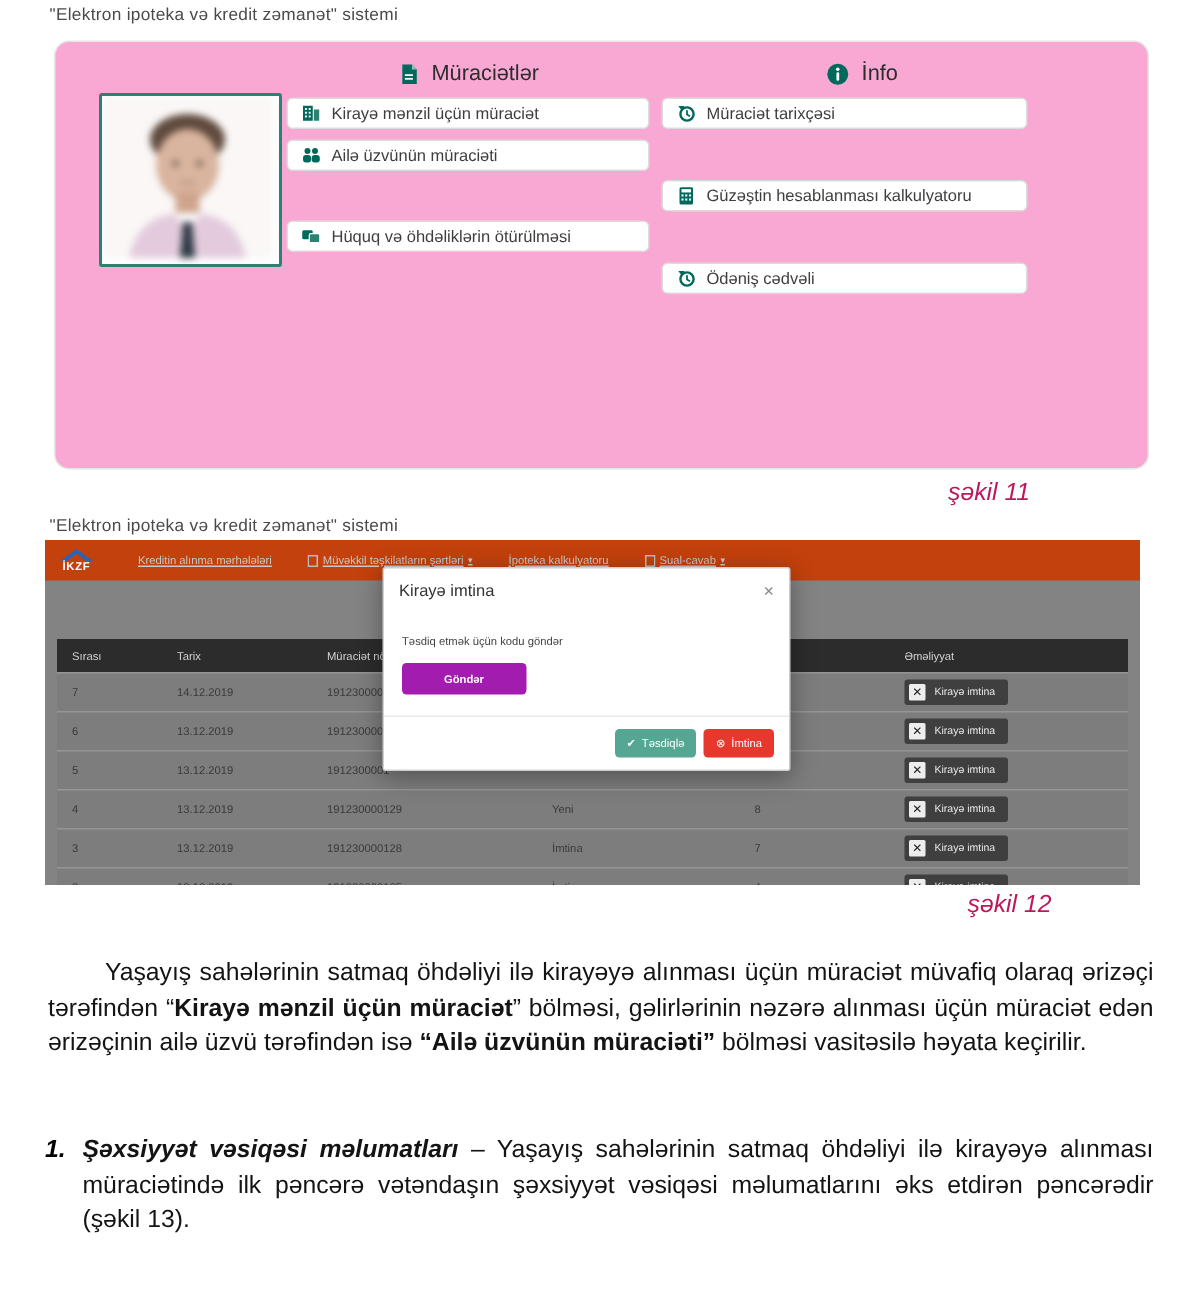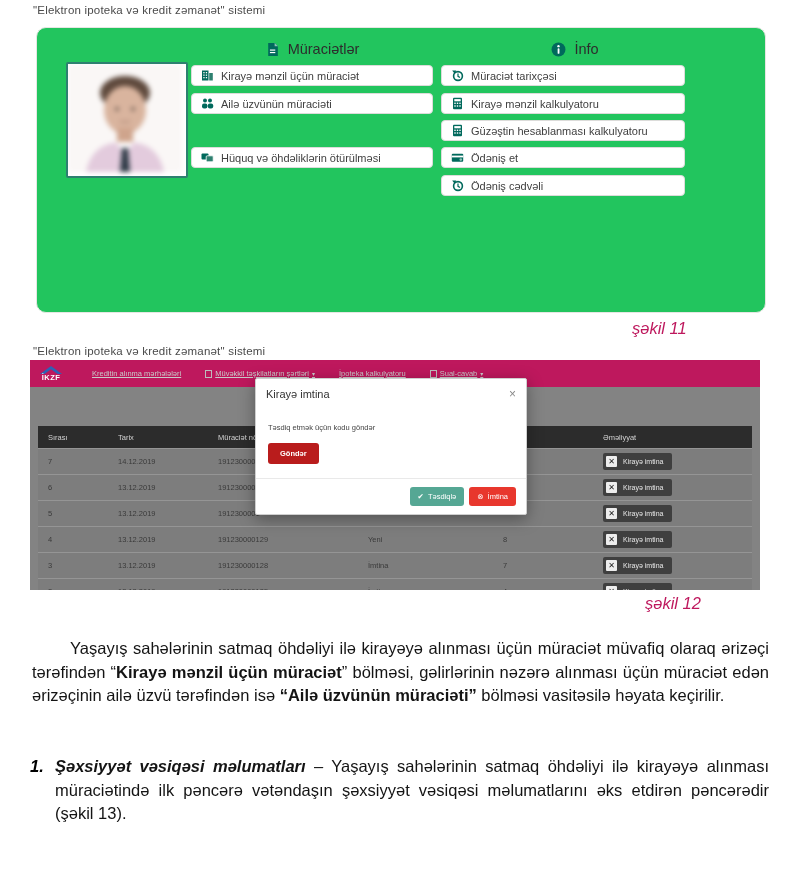--- a/index.html
+++ b/index.html
@@ -6,21 +6,21 @@
   .page { position:relative; width:800px; height:875px; background:#ffffff; overflow:hidden;
           font-family:"Liberation Sans","DejaVu Sans",sans-serif; }
 
   
   .win-title { position:absolute; font-size:11.5px; color:#4a4a4a; letter-spacing:.2px; }
   .t1 { left:33px; top:4px; }
   .t2 { left:33px; top:345px; }
 
   
   .panel11 { position:absolute; left:36px; top:27px; width:728px; height:284px;
-             background:#22c55e; border:1px solid #e6e6e3; border-radius:10px; }
+             background:#f9a8d4; border:1px solid #e6e6e3; border-radius:10px; }
   .hdr { position:absolute; display:flex; align-items:center; justify-content:center; gap:8px;
          font-size:14.5px; color:#2d2d2d; font-weight:500; height:20px; }
   .hdr-left  { left:170px; top:11px; width:210px; }
   .hdr-right { left:433px; top:11px; width:210px; }
   .photo { position:absolute; left:29px; top:34px; width:118px; height:112px;
            border:2px solid #2e8070; background:#fff; overflow:hidden; border-radius:2px; }
   .photo svg { filter:blur(2.4px); }
   .btn11 { position:absolute; height:21px; box-sizing:border-box; background:#fff; border:1px solid #dcdcda;
            border-radius:4px; display:flex; align-items:center; gap:7px; padding:0 9px;
            font-size:11px; color:#3e3e3e; cursor:pointer; }
@@ -31,21 +31,21 @@
   .badge { margin-left:auto; width:15px; height:15px; border-radius:50%; background:#0a5c4a;
            color:#fff; font-size:9px; display:flex; align-items:center; justify-content:center; }
 
   .caption { position:absolute; font-style:italic; font-size:16.5px; color:#be185d; }
   .c11 { left:632px; top:319px; }
   .c12 { left:645px; top:594px; }
 
   
   .shot12 { position:absolute; left:30px; top:360px; width:730px; height:230px;
             background:#838383; overflow:hidden; }
-  .nav { position:absolute; left:0; top:0; width:100%; height:27px; background:#be185d;
+  .nav { position:absolute; left:0; top:0; width:100%; height:27px; background:#c2410c;
          display:flex; align-items:center; }
   .logo { display:flex; flex-direction:column; align-items:center; margin:0 30px 0 10px;
           color:#fff; font-size:7.5px; font-weight:bold; line-height:1; letter-spacing:.5px; cursor:pointer; }
   .nav-item { display:flex; align-items:center; gap:3px; color:#c9c9c9; font-size:7.5px;
               margin-right:24px; cursor:pointer; white-space:nowrap;text-decoration:underline; }
   .caret { font-size:6px; color:#c9c9c9; }
 
   .table { position:absolute; left:8px; top:66px; width:714px; }
   .thead,.trow { display:grid; grid-template-columns:70px 100px 150px 135px 100px 1fr; }
   .thead { background:#2c2c2c; color:#d2d2d2; height:22px; font-size:7.5px; }
@@ -57,21 +57,21 @@
   .xbox { width:11px; height:11px; background:#ededed; color:#1c1c1c; display:flex; align-items:center;
           justify-content:center; font-size:8px; border-radius:1px; }
 
   .modal { position:absolute; left:225px; top:18px; width:270px; background:#fff; z-index:5;
            border:1px solid #cfcfcf; border-radius:2px; box-shadow:0 4px 16px rgba(0,0,0,.35); }
   .m-head { display:flex; justify-content:space-between; align-items:center; padding:9px 10px 7px; }
   .m-title { font-size:11px; color:#333; }
   .m-close { font-size:12px; color:#8a8a8a; cursor:pointer; line-height:1; }
   .m-body { padding:12px 12px 14px; }
   .m-text { font-size:7.5px; color:#444; margin:4px 0 10px; }
-  .m-send { background:#b91c1c; color:#fff; font-size:7.5px; font-weight:bold; padding:6px 12px;
+  .m-send { background:#a21caf; color:#fff; font-size:7.5px; font-weight:bold; padding:6px 28px;
             border:none; border-radius:3px; cursor:pointer; font-family:inherit; }
   .m-foot { display:flex; justify-content:flex-end; gap:5px; padding:8px 10px;
             border-top:1px solid #e9e9e9; }
   .m-confirm { background:#55a794; color:#fff; font-size:7.5px; padding:5px 8px; border:none;
                border-radius:3px; display:inline-flex; align-items:center; gap:4px; cursor:pointer;
                font-family:inherit; }
   .m-decline { background:#e8372d; color:#fff; font-size:7.5px; padding:5px 8px; border:none;
                border-radius:3px; display:inline-flex; align-items:center; gap:4px; cursor:pointer;
                font-family:inherit; }
 
@@ -170,59 +170,34 @@
     <div class="btn11 col-r r0">
       <span class="ico">
         <svg width="13" height="13" viewBox="0 0 13 13">
             <circle cx="7" cy="7" r="4.4" fill="none" stroke="#00695c" stroke-width="1.6"></circle>
             <path d="M7 4.5v2.8l2 1.2" stroke="#00695c" stroke-width="1.2" fill="none"></path>
             <path d="M1.2 1.6 L5.4 1.6 L3.6 4.8 Z" fill="#00695c"></path>
           </svg>
       </span>
       <span class="lbl">Müraciət tarixçəsi</span>
     </div>
-    <div class="btn11 col-r r1">
+    <div class="btn11 col-r r2">
       <span class="ico">
         <svg width="13" height="13" viewBox="0 0 13 13">
             <rect x="2" y="0.8" width="9" height="11.5" rx="1" fill="#00695c"></rect>
             <rect x="3.3" y="2.1" width="6.4" height="2.2" fill="#fff"></rect>
             <rect x="3.3" y="5.6" width="1.4" height="1.4" fill="#fff"></rect>
             <rect x="5.8" y="5.6" width="1.4" height="1.4" fill="#fff"></rect>
             <rect x="8.3" y="5.6" width="1.4" height="1.4" fill="#fff"></rect>
             <rect x="3.3" y="8.3" width="1.4" height="1.4" fill="#fff"></rect>
             <rect x="5.8" y="8.3" width="1.4" height="1.4" fill="#fff"></rect>
             <rect x="8.3" y="8.3" width="1.4" height="1.4" fill="#fff"></rect>
           </svg>
       </span>
-      <span class="lbl">Kirayə mənzil kalkulyatoru</span>
-    </div>
-    <div class="btn11 col-r r2">
-      <span class="ico">
-        <svg width="13" height="13" viewBox="0 0 13 13">
-            <rect x="2" y="0.8" width="9" height="11.5" rx="1" fill="#00695c"></rect>
-            <rect x="3.3" y="2.1" width="6.4" height="2.2" fill="#fff"></rect>
-            <rect x="3.3" y="5.6" width="1.4" height="1.4" fill="#fff"></rect>
-            <rect x="5.8" y="5.6" width="1.4" height="1.4" fill="#fff"></rect>
-            <rect x="8.3" y="5.6" width="1.4" height="1.4" fill="#fff"></rect>
-            <rect x="3.3" y="8.3" width="1.4" height="1.4" fill="#fff"></rect>
-            <rect x="5.8" y="8.3" width="1.4" height="1.4" fill="#fff"></rect>
-            <rect x="8.3" y="8.3" width="1.4" height="1.4" fill="#fff"></rect>
-          </svg>
-      </span>
       <span class="lbl">Güzəştin hesablanması kalkulyatoru</span>
-    </div>
-    <div class="btn11 col-r r3">
-      <span class="ico">
-        <svg width="13" height="13" viewBox="0 0 13 13">
-            <rect x="0.8" y="2.8" width="11.4" height="8" rx="1" fill="#00695c"></rect>
-            <rect x="0.8" y="4.6" width="11.4" height="1.8" fill="#fff"></rect>
-            <circle cx="9.8" cy="8.6" r="1.3" fill="#8cc2b7"></circle>
-          </svg>
-      </span>
-      <span class="lbl">Ödəniş et</span>
     </div>
     <div class="btn11 col-r r4">
       <span class="ico">
         <svg width="13" height="13" viewBox="0 0 13 13">
             <circle cx="7" cy="7" r="4.4" fill="none" stroke="#00695c" stroke-width="1.6"></circle>
             <path d="M7 4.5v2.8l2 1.2" stroke="#00695c" stroke-width="1.2" fill="none"></path>
             <path d="M1.2 1.6 L5.4 1.6 L3.6 4.8 Z" fill="#00695c"></path>
           </svg>
       </span>
       <span class="lbl">Ödəniş cədvəli</span>

